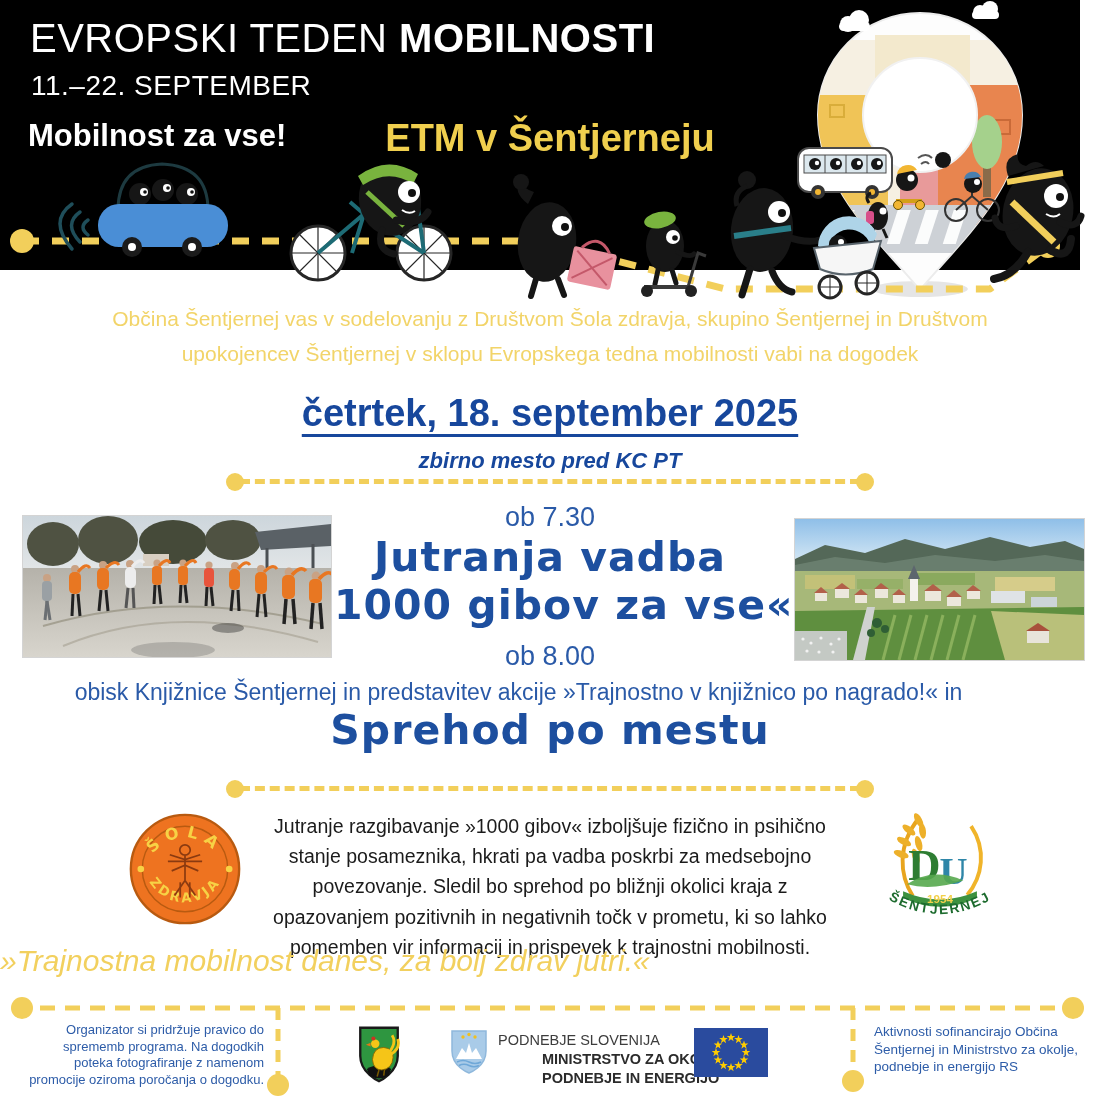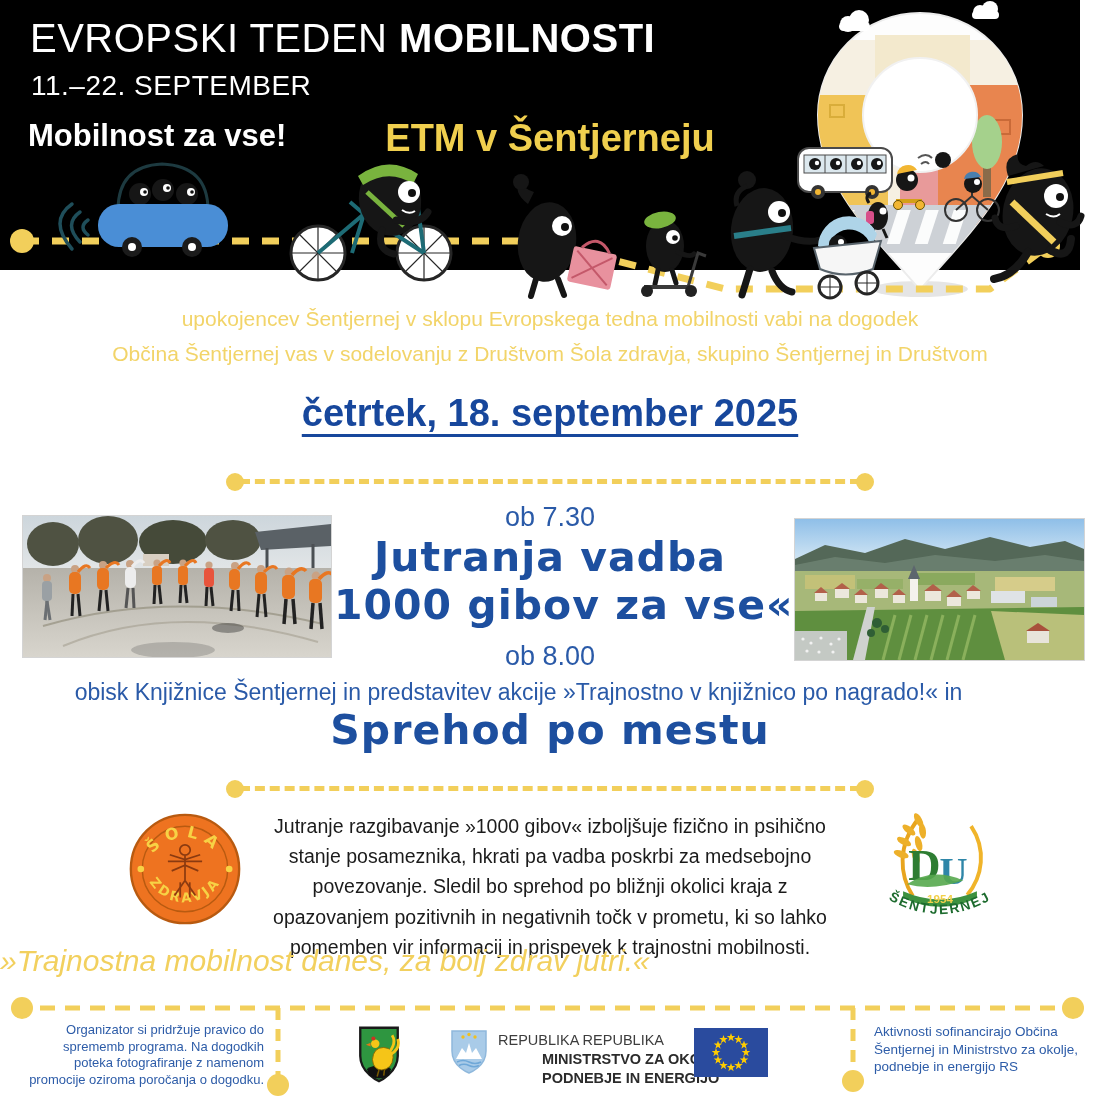--- a/index.html
+++ b/index.html
@@ -260,25 +260,26 @@
       <line x1="1007" y1="32" x2="1063" y2="23" stroke="#f2cf5b" stroke-width="6"></line>
       <line x1="1012" y1="52" x2="1054" y2="92" stroke="#f2cf5b" stroke-width="7"></line>
       <path d="M1016,76 Q998,82 995,68" stroke="#161616" stroke-width="7" fill="none" stroke-linecap="round"></path>
       <path d="M1060,72 Q1077,80 1081,66" stroke="#161616" stroke-width="7" fill="none" stroke-linecap="round"></path>
       <path d="M1028,102 Q1014,126 994,129" stroke="#161616" stroke-width="8" fill="none" stroke-linecap="round"></path>
       <path d="M1050,100 Q1069,111 1071,89" stroke="#161616" stroke-width="8" fill="none" stroke-linecap="round"></path>
     </g>
   </svg>
 
   <div class="intro">
+    <div>Občina Šentjernej vas v sodelovanju z Društvom Šola zdravja, skupino Šentjernej in Društvom</div>
     <div>upokojencev Šentjernej v sklopu Evropskega tedna mobilnosti vabi na dogodek</div>
-    <div>Občina Šentjernej vas v sodelovanju z Društvom Šola zdravja, skupino Šentjernej in Društvom</div>
   </div>
 
   <div class="date-heading">četrtek, 18. september 2025</div>
+  <div class="meeting">zbirno mesto pred KC PT</div>
 
   <div class="dash-sep" style="top:472px;">
     <div class="dash-line"></div>
     <div class="dash-dot l"></div>
     <div class="dash-dot r"></div>
   </div>
 
   <div class="time" style="top:502px;">ob 7.30</div>
   <div class="comic" style="top:533px;">Jutranja vadba</div>
   <div class="comic" style="top:581px;">»1000 gibov za vse«</div>
@@ -561,21 +562,21 @@
     <path d="M2,2 H36 V22 C36,38 19,44 19,44 C19,44 2,38 2,22 Z" fill="#a9cbe8" stroke="#8fb8dc" stroke-width="1.5"></path>
     <path d="M6,30 L12,19 L16,24 L19,14 L22,24 L26,19 L32,30 Z" fill="#ffffff"></path>
     <path d="M7,33 q6,-3 12,0 q6,3 12,0 M9,36.5 q5,-2.5 10,0 q5,2.5 10,0" stroke="#6fa8d8" stroke-width="1.6" fill="none"></path>
     <g fill="#f0c020">
         <circle cx="13" cy="8" r="1.7"></circle>
         <circle cx="19" cy="5.5" r="1.7"></circle>
         <circle cx="25" cy="8" r="1.7"></circle>
       </g>
   </svg>
   <div class="ministry-text">
-    <div>REPUBLIKA REPUBLIKA</div>
+    <div>PODNEBJE SLOVENIJA</div>
     <div class="bold">MINISTRSTVO ZA OKOLJE,</div>
     <div class="bold">PODNEBJE IN ENERGIJO</div>
   </div>
 
   <svg class="abs" style="left:694px;top:1028px;" width="74" height="49" viewBox="0 0 74 49">
     <defs>
       <path id="euStar" d="M0,-4.5 L1.06,-1.46 L4.28,-1.39 L1.71,0.56 L2.64,3.64 L0,1.8 L-2.64,3.64 L-1.71,0.56 L-4.28,-1.39 L-1.06,-1.46 Z" fill="#ffcc00"></path>
     </defs>
     <rect width="74" height="49" fill="#2a4b9e"></rect>
     <use href="#euStar" x="37" y="9.5"></use>

